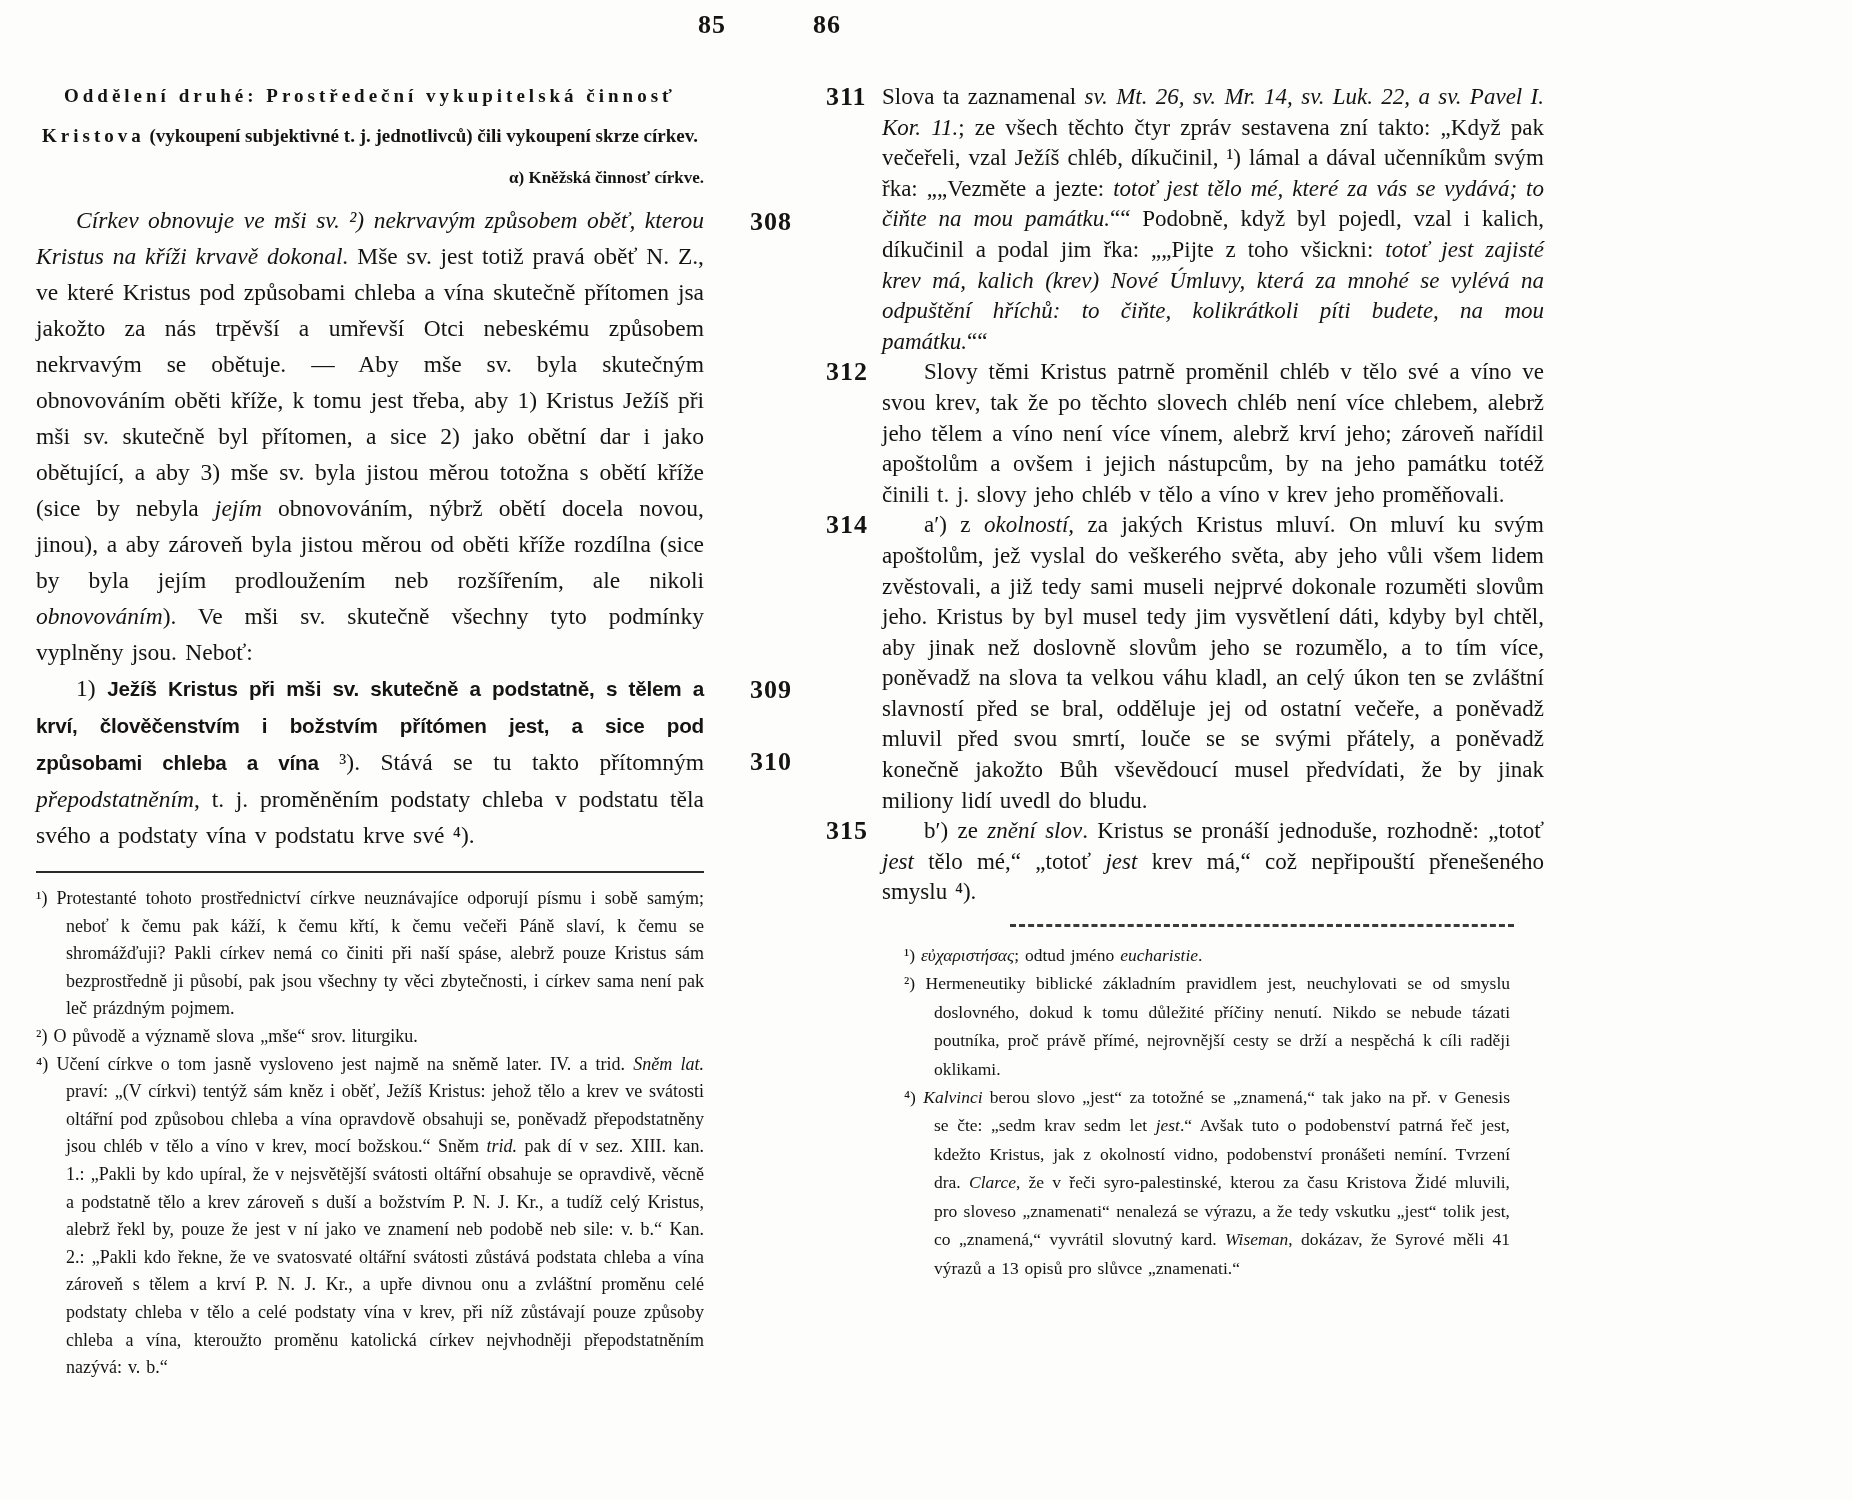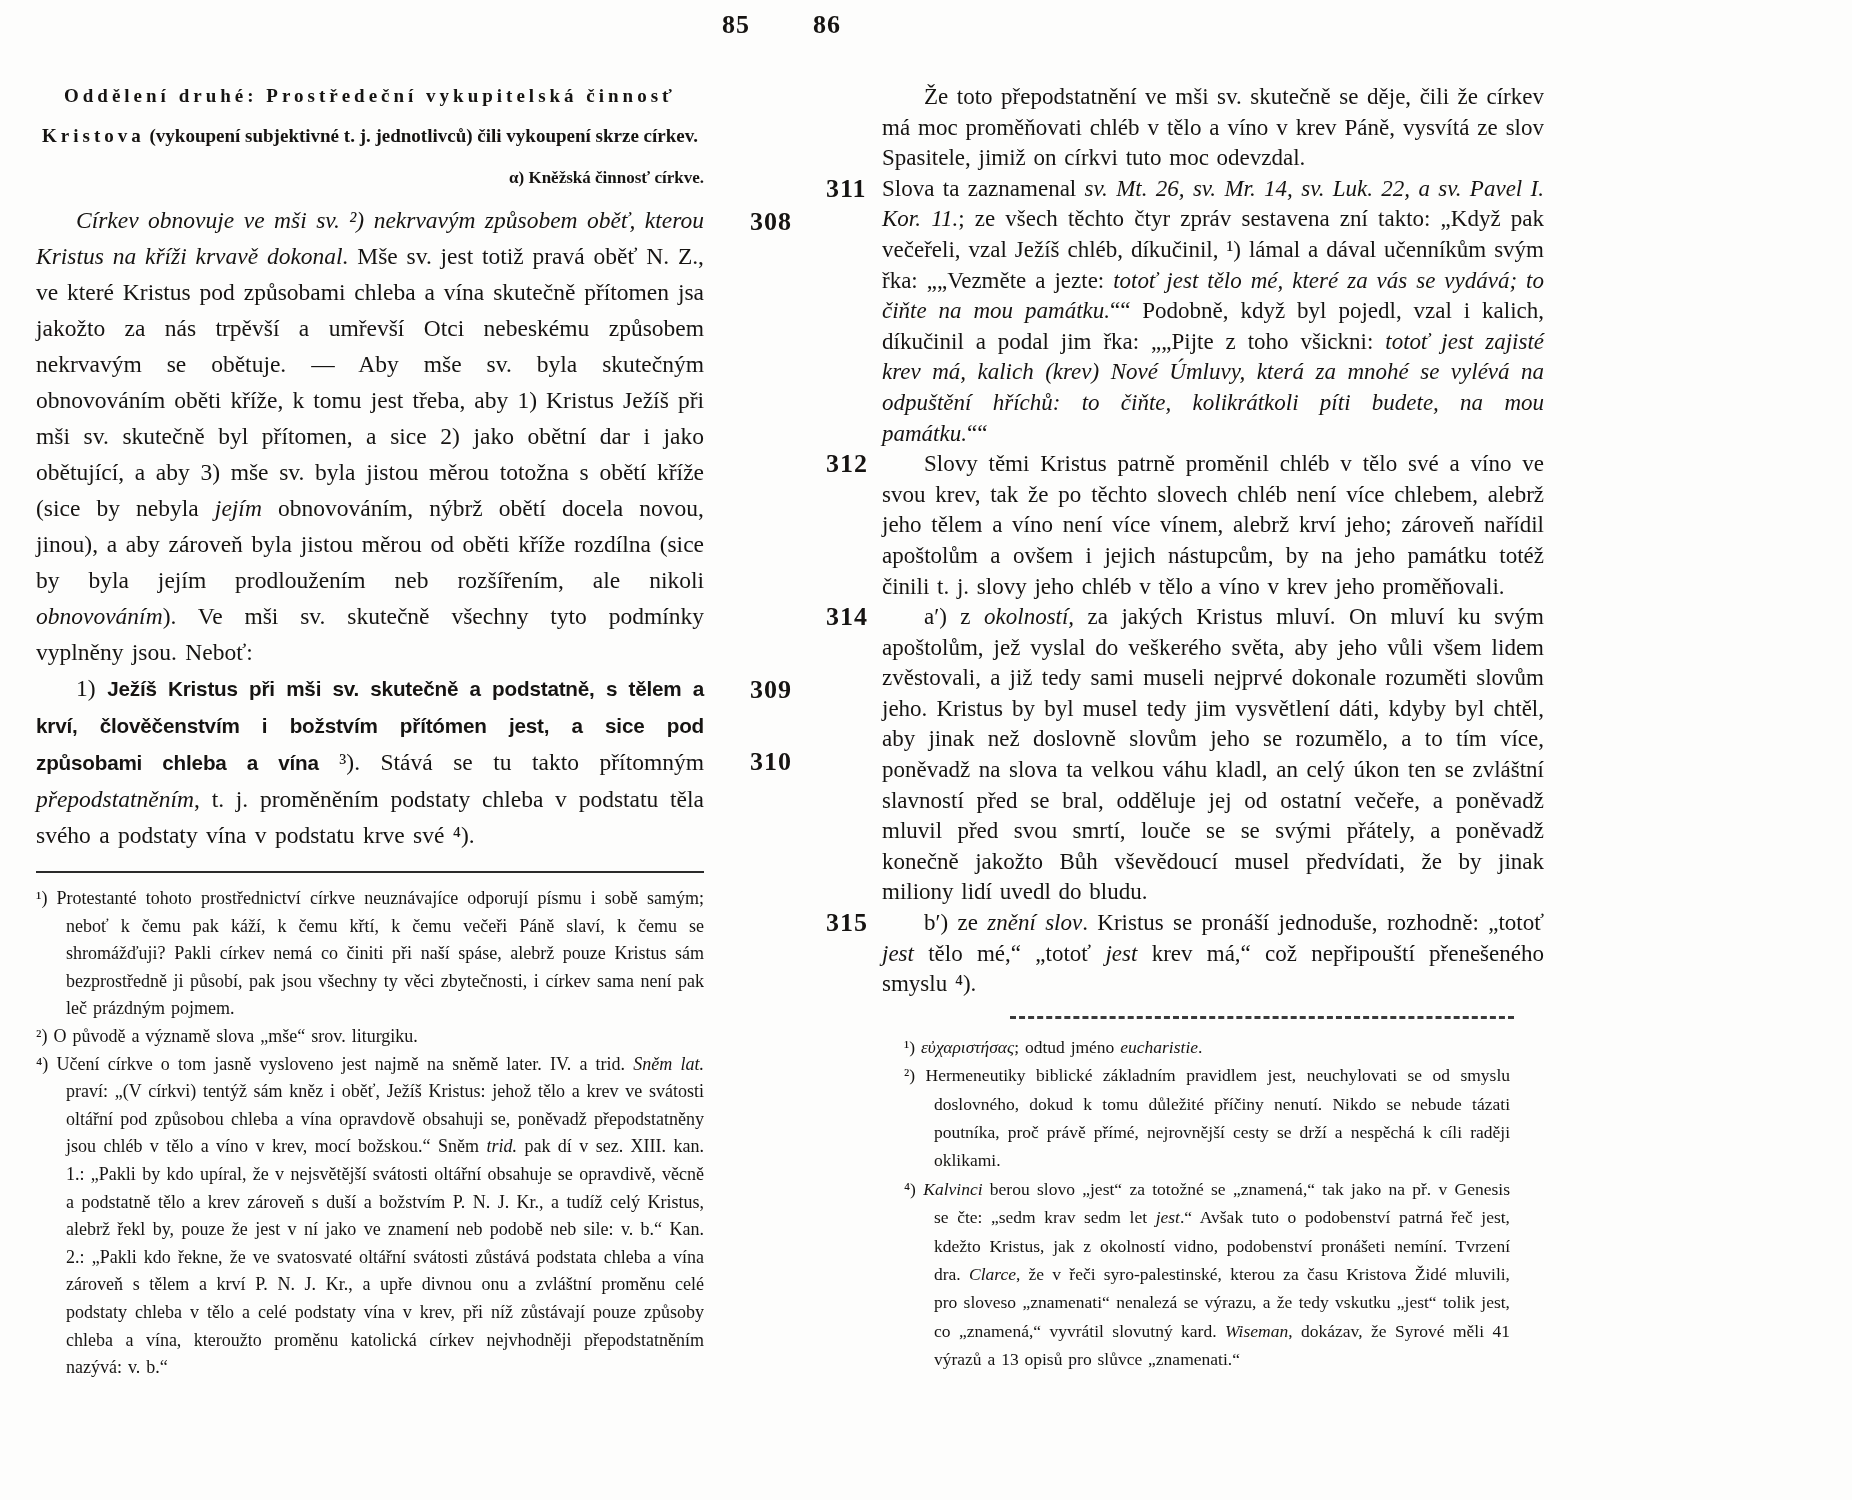--- a/index.html
+++ b/index.html
@@ -9,21 +9,21 @@
     background:#fdfdfc;
     font-family:"Liberation Serif", serif;
     color:#161412;
     overflow:hidden;
   }
   .pageno {
     position:absolute; top:10px;
     font-size:26px; font-weight:bold;
     letter-spacing:1px;
   }
-  .pageno-left  { left:722px; }
+  .pageno-left  { left:698px; }
   .pageno-right { left:813px; }
 
   .col { position:absolute; }
   .col-left  { left:36px;  top:66px; width:668px; }
   .col-right { left:882px; top:82px; width:662px; }
 
   p { margin:0; }
   .body-l {
     font-size:23.5px; line-height:36px;
     text-align:justify; word-spacing:2.5px;
@@ -114,23 +114,20 @@
 
     <div class="fns-l">
       <p class="fn"><span><span>¹) Protestanté tohoto prostřednictví církve neuznávajíce odporují písmu i sobě samým; neboť k čemu pak káží, k čemu křtí, k čemu večeři Páně slaví, k čemu se shromážďuji? Pakli církev nemá co činiti při naší spáse, alebrž pouze Kristus sám bezprostředně ji působí, pak jsou všechny ty věci zbytečnosti, i církev sama není pak leč prázdným pojmem.</span></span></p>
       <p class="fn"><span><span>²) O původě a významě slova „mše“ srov. liturgiku.</span></span></p>
       <p class="fn"><span><span>⁴) Učení církve o tom jasně vysloveno jest najmě na sněmě later. IV. a trid.  </span><span class="s-i">Sněm lat.</span><span> praví: „(V církvi) tentýž sám kněz i oběť, Ježíš Kristus: jehož tělo a krev ve svátosti oltářní pod způsobou chleba a vína opravdově obsahuji se, poněvadž přepodstatněny jsou chléb v tělo a víno v krev, mocí božskou.“ Sněm </span><span class="s-i">trid.</span><span> pak dí v sez. XIII. kan. 1.: „Pakli by kdo upíral, že v nejsvětější svátosti oltářní obsahuje se opravdivě, věcně a podstatně tělo a krev zároveň s duší a božstvím P. N. J. Kr., a tudíž celý Kristus, alebrž řekl by, pouze že jest v ní jako ve znamení neb podobě neb sile: v. b.“ Kan. 2.: „Pakli kdo řekne, že ve svatosvaté oltářní svátosti zůstává podstata chleba a vína zároveň s tělem a krví P. N. J. Kr., a upře divnou onu a zvláštní proměnu celé podstaty chleba v tělo a celé podstaty vína v krev, při níž zůstávají pouze způsoby chleba a vína, kteroužto proměnu katolická církev nejvhodněji přepodstatněním nazývá: v. b.“</span></span></p>
     </div>
   </div>
 
   <div class="col col-right">
 
-    <p class="body-r indent-r">
-      <span><span>Že toto přepodstatnění ve mši sv. skutečně se děje, čili že církev má moc proměňovati chléb v tělo a víno v krev Páně, vysvítá ze slov Spasitele, jimiž on církvi tuto moc odevzdal.</span></span>
-    </p>
 
     <p class="body-r rel">
       <span class="mnum side-l" style="top:0">311</span>
       <span><span>Slova ta zaznamenal </span><span class="s-i">sv. Mt. 26, sv. Mr. 14, sv. Luk. 22, a sv. Pavel I. Kor. 11.</span><span>; ze všech těchto čtyr zpráv sestavena zní takto: „Když pak večeřeli, vzal Ježíš chléb, díkučinil, ¹) lámal a dával učenníkům svým řka: „„Vezměte a jezte: </span><span class="s-i">totoť jest tělo mé, které za vás se vydává; to čiňte na mou památku.</span><span>““ Podobně, když byl pojedl, vzal i kalich, díkučinil a podal jim řka: „„Pijte z toho všickni: </span><span class="s-i">totoť jest zajisté krev má, kalich (krev) Nové Úmluvy, která za mnohé se vylévá na odpuštění hříchů: to čiňte, kolikrátkoli píti budete, na mou památku.</span><span>““</span></span>
     </p>
 
     <p class="body-r indent-r rel">
       <span class="mnum side-l" style="top:0">312</span>
       <span><span>Slovy těmi Kristus patrně proměnil chléb v tělo své a víno ve svou krev, tak že po těchto slovech chléb není více chlebem, alebrž jeho tělem a víno není více vínem, alebrž krví jeho; zároveň nařídil apoštolům a ovšem i jejich nástupcům, by na jeho památku totéž činili t. j. slovy jeho chléb v tělo a víno v krev jeho proměňovali.</span></span>
     </p>

